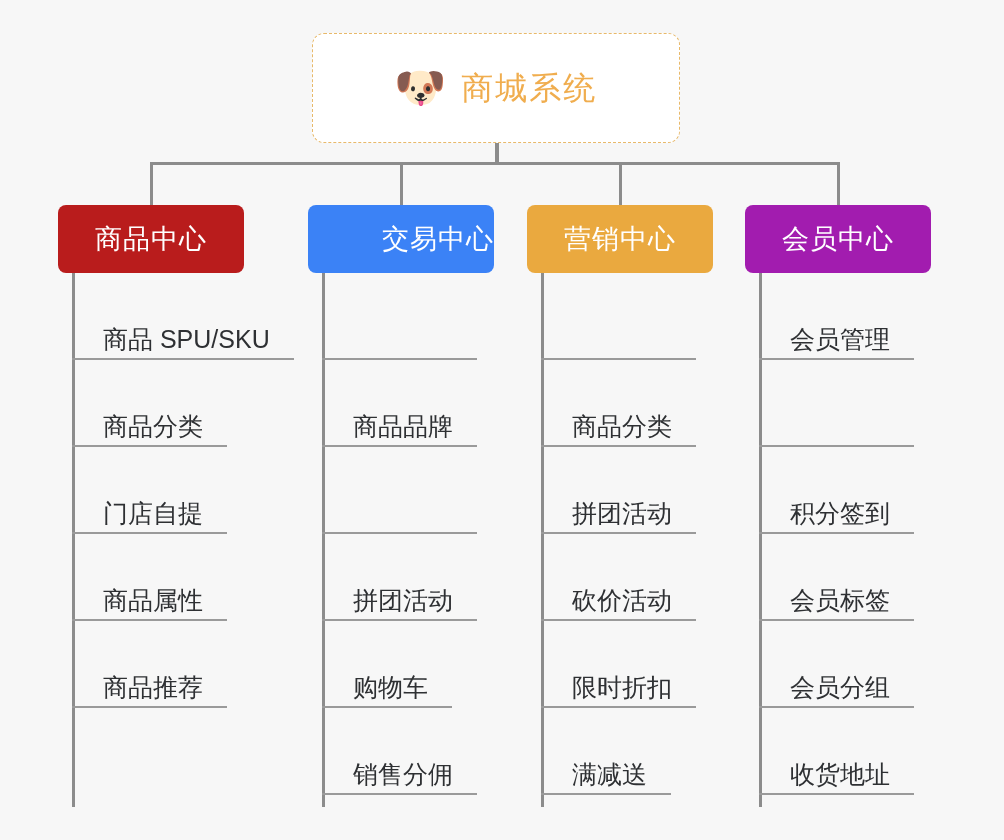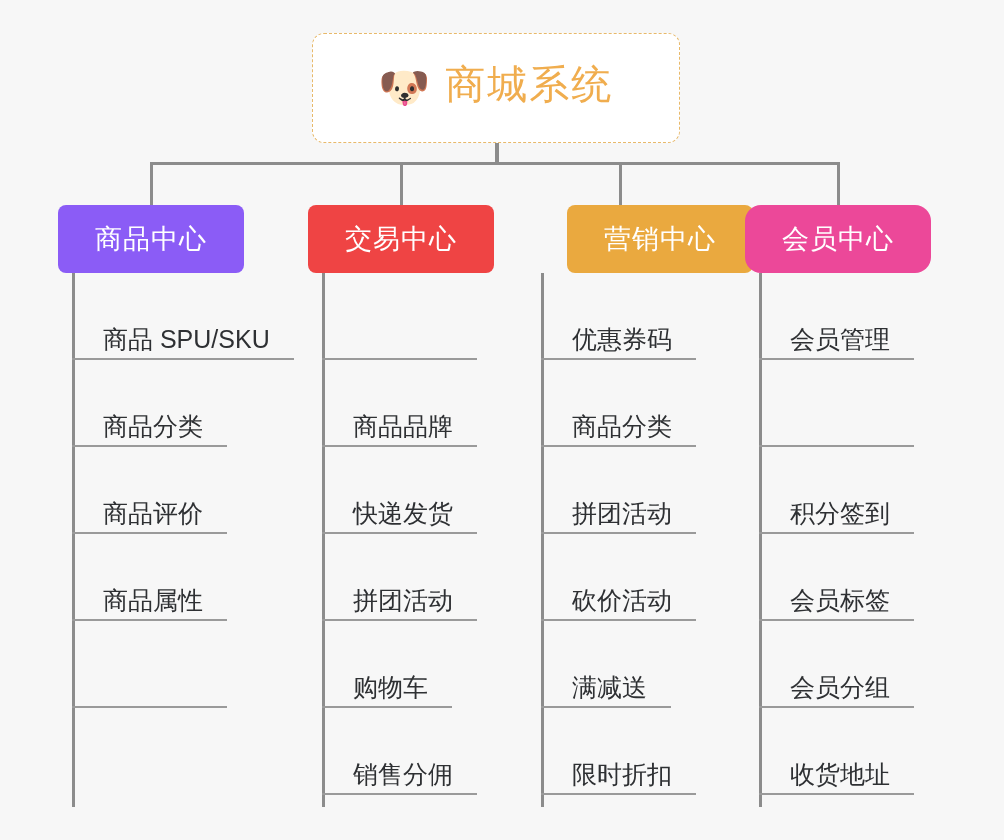--- a/index.html
+++ b/index.html
@@ -31,26 +31,25 @@
     align-items: center;
     justify-content: center;
     gap: 14px;
   }
   .root-emoji {
     font-size: 42px;
     line-height: 1;
     display: block;
   }
   .root-title {
-    font-size: 40px;
+    font-size: 32px;
     color: #f0ad4e;
     letter-spacing: 2px;
     line-height: 1;
     white-space: nowrap;
-    font-family: Liberation Mono, monospace;
   }
 
   
   .conn {
     position: absolute;
     background: #8c8c8c;
   }
   .conn-v { width: 3px; }
   .conn-h { height: 3px; }
 
@@ -124,111 +123,110 @@
 
   <div class="conn conn-v" style="left:495px; top:143px; width:4px; height:21px;"></div>
   <div class="conn conn-h" style="left:150px; top:162px; width:690px;"></div>
   <div class="conn conn-v" style="left:150px; top:162px; height:45px;"></div>
   <div class="conn conn-v" style="left:400px; top:162px; height:45px;"></div>
   <div class="conn conn-v" style="left:619px; top:162px; height:45px;"></div>
   <div class="conn conn-v" style="left:837px; top:162px; height:45px;"></div>
 
   <div id="columns">
       <div class="category" style="left: 58px;">
-        <div class="cat-header" style="background: #8b5cf6; justify-content: center;">
+        <div class="cat-header" style="background: #b91c1c; justify-content: center;">
           <span>商品中心</span>
         </div>
         <div class="cat-trunk" style="height: 534px;"></div>
         <div class="leaves">
           <div class="leaf">
             <span class="leaf-label">商品 SPU/SKU</span>
             <div class="leaf-underline" style="width: 222px;"></div>
           </div>
           <div class="leaf">
             <span class="leaf-label">商品分类</span>
             <div class="leaf-underline" style="width: 155px;"></div>
           </div>
           <div class="leaf">
-            <span class="leaf-label">商品评价</span>
+            <span class="leaf-label">门店自提</span>
             <div class="leaf-underline" style="width: 155px;"></div>
           </div>
           <div class="leaf">
             <span class="leaf-label">商品属性</span>
             <div class="leaf-underline" style="width: 155px;"></div>
           </div>
           <div class="leaf">
+            <span class="leaf-label">商品推荐</span>
             <div class="leaf-underline" style="width: 155px;"></div>
           </div>
         </div>
       </div>
       <div class="category" style="left: 308px;">
-        <div class="cat-header" style="background: #ef4444;">
+        <div class="cat-header" style="background: #3b82f6; justify-content: flex-end;">
           <span>交易中心</span>
         </div>
         <div class="cat-trunk" style="height: 534px;"></div>
         <div class="leaves">
           <div class="leaf">
             <div class="leaf-underline" style="width: 155px;"></div>
           </div>
           <div class="leaf">
             <span class="leaf-label">商品品牌</span>
             <div class="leaf-underline" style="width: 155px;"></div>
           </div>
           <div class="leaf">
-            <span class="leaf-label">快递发货</span>
             <div class="leaf-underline" style="width: 155px;"></div>
           </div>
           <div class="leaf">
             <span class="leaf-label">拼团活动</span>
             <div class="leaf-underline" style="width: 155px;"></div>
           </div>
           <div class="leaf">
             <span class="leaf-label">购物车</span>
             <div class="leaf-underline" style="width: 130px;"></div>
           </div>
           <div class="leaf">
             <span class="leaf-label">销售分佣</span>
             <div class="leaf-underline" style="width: 155px;"></div>
           </div>
         </div>
       </div>
       <div class="category" style="left: 527px;">
-        <div class="cat-header" style="background: rgb(234, 169, 63); margin-left: 40px;">
+        <div class="cat-header" style="background: rgb(234, 169, 63);">
           <span>营销中心</span>
         </div>
         <div class="cat-trunk" style="height: 534px;"></div>
         <div class="leaves">
           <div class="leaf">
-            <span class="leaf-label">优惠券码</span>
             <div class="leaf-underline" style="width: 155px;"></div>
           </div>
           <div class="leaf">
             <span class="leaf-label">商品分类</span>
             <div class="leaf-underline" style="width: 155px;"></div>
           </div>
           <div class="leaf">
             <span class="leaf-label">拼团活动</span>
             <div class="leaf-underline" style="width: 155px;"></div>
           </div>
           <div class="leaf">
             <span class="leaf-label">砍价活动</span>
+            <div class="leaf-underline" style="width: 155px;"></div>
+          </div>
+          <div class="leaf">
+            <span class="leaf-label">限时折扣</span>
             <div class="leaf-underline" style="width: 155px;"></div>
           </div>
           <div class="leaf">
             <span class="leaf-label">满减送</span>
             <div class="leaf-underline" style="width: 130px;"></div>
           </div>
-          <div class="leaf">
-            <span class="leaf-label">限时折扣</span>
-            <div class="leaf-underline" style="width: 155px;"></div>
-          </div>
         </div>
       </div>
       <div class="category" style="left: 745px;">
-        <div class="cat-header" style="background: #ec4899; border-radius: 16px;">
+        <div class="cat-header" style="background: #a21caf;">
           <span>会员中心</span>
         </div>
         <div class="cat-trunk" style="height: 534px;"></div>
         <div class="leaves">
           <div class="leaf">
             <span class="leaf-label">会员管理</span>
             <div class="leaf-underline" style="width: 155px;"></div>
           </div>
           <div class="leaf">
             <div class="leaf-underline" style="width: 155px;"></div>

